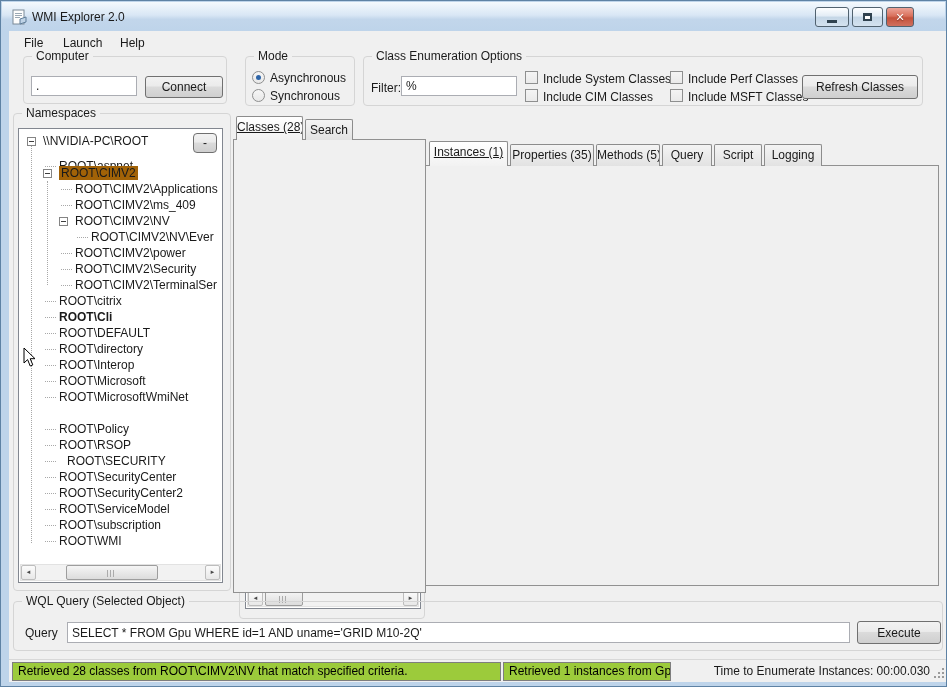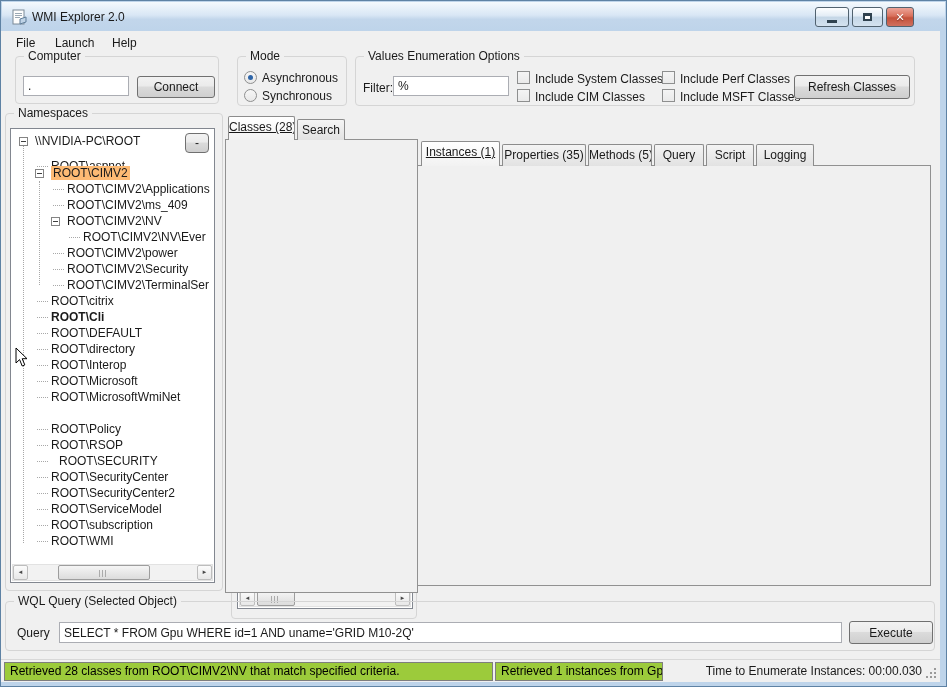--- a/index.html
+++ b/index.html
@@ -5,40 +5,40 @@
   html,body{margin:0;padding:0;background:#9FB6CC;font-family:"Liberation Sans","DejaVu Sans",sans-serif;}
   *{box-sizing:border-box;}
   .window{position:relative;width:947px;height:687px;background:#BED4EA;border:1px solid #5E82A4;overflow:hidden;}
   .titlebar{position:absolute;left:1px;top:1px;right:1px;height:29px;background:linear-gradient(#F4F9FD,#D9E7F5 45%,#C2D6EB 60%,#BED4EA);}
   .app-icon{position:absolute;left:9px;top:7px;}
   .title{position:absolute;left:30px;top:8px;font-size:12px;color:#1A1A1A;}
   .wbtn{position:absolute;top:5px;height:20px;border:1px solid #51626F;border-radius:3px;background:linear-gradient(#FDFEFF,#E2ECF5 45%,#C4D6E6 50%,#D4E2EF);display:flex;align-items:center;justify-content:center;}
   .wbtn.close{background:linear-gradient(#ECA498,#D9705C 45%,#C3513B 55%,#D0705F);color:#fff;font-size:11px;font-weight:bold;text-shadow:0 1px 1px #7C2C1D;}
   .glyph-min{width:10px;height:3px;background:#30424F;margin-top:9px;}
   .glyph-max{width:9px;height:8px;border:2px solid #30424F;border-top-width:3px;background:#fff;}
-  .client{position:absolute;left:0;top:30px;width:939px;height:651px;background:#F0F0F0;}
+  .client{position:absolute;left:8px;top:30px;width:939px;height:651px;background:#F0F0F0;}
   .menubar{position:absolute;left:0;top:0;width:100%;height:22px;}
   .menu-item{position:absolute;top:4px;font-size:12px;color:#1A1A1A;padding:1px 4px;}
   .group{position:absolute;border:1px solid #D5D5D5;border-radius:4px;}
   .glabel{position:absolute;top:-8px;left:8px;background:#F0F0F0;padding:0 4px;font-size:12px;color:#1A1A1A;white-space:nowrap;}
   .ctl-label{position:absolute;font-size:12px;color:#1A1A1A;white-space:nowrap;}
   .input{position:absolute;border:1px solid #ABADB3;background:#fff;font-size:12px;font-family:"Liberation Sans",sans-serif;padding:1px 4px;color:#1A1A1A;}
   .btn{position:absolute;border:1px solid #707070;border-radius:3px;background:linear-gradient(#F2F2F2,#EBEBEB 45%,#DBDBDB 50%,#CFCFCF);font-size:12px;color:#1A1A1A;display:flex;align-items:center;justify-content:center;overflow:hidden;white-space:nowrap;}
   .radio{position:absolute;width:13px;height:13px;border:1px solid #8E8F8F;border-radius:50%;background:linear-gradient(#F6F6F6,#E8E8E8);}
   .radio.checked::after{content:"";position:absolute;left:3px;top:3px;width:5px;height:5px;border-radius:50%;background:#2E65A8;}
   .checkbox{position:absolute;width:13px;height:13px;border:1px solid #8E8F8F;background:linear-gradient(#F4F4F4,#EAEAEA);}
   .panel-white{position:absolute;background:#fff;border:1px solid #828790;}
   .tab{position:absolute;border:1px solid #8C8C8C;border-bottom:none;border-radius:2px 2px 0 0;background:linear-gradient(#F4F4F4,#E2E2E2);font-size:12px;color:#1A1A1A;text-align:center;padding-top:3px;z-index:2;overflow:hidden;white-space:nowrap;}
   .tab.active{background:linear-gradient(#FFFFFF,#F2F2F2);z-index:4;text-decoration:underline;}
   .page{position:absolute;border:1px solid #919191;background:#F0F0F0;z-index:1;}
   
   .tree{position:absolute;left:0;top:0;right:0;bottom:18px;overflow:hidden;}
   .trow{position:absolute;left:0;right:0;height:16px;}
   .tlabel{position:absolute;top:1px;font-size:12px;color:#1A1A1A;white-space:nowrap;}
-  .tlabel.hl{background:#fdba74;padding:0 2px;}
+  .tlabel.hl{background:#a16207;padding:0 2px;}
   .exp{position:absolute;top:4px;width:9px;height:9px;border:1px solid #848484;background:#fff;}
   .exp::after{content:"";position:absolute;left:1px;top:3px;width:5px;height:1px;background:#3F3F3F;}
   .stub{position:absolute;top:8px;width:11px;border-top:1px dotted #A8A8A8;}
   .vline{position:absolute;width:1px;border-left:1px dotted #A8A8A8;}
   
   .sb{position:absolute;background:#F2F2F2;border:1px solid #E2E2E2;}
   .sb-btn{position:absolute;width:15px;height:15px;background:linear-gradient(#FBFBFB,#E8E8E8);border:1px solid #BDBDBD;border-radius:2px;color:#4A4A4A;font-size:6px;line-height:13px;text-align:center;}
   .sb-thumb{position:absolute;border:1px solid #9D9D9D;border-radius:2px;}
   .sb-thumb.h{background:linear-gradient(#F5F5F5,#DCDCDC);}
   .sb-thumb.v{background:linear-gradient(90deg,#F5F5F5,#DCDCDC);}
@@ -105,21 +105,21 @@
 
     <div class="group" style="left:236px;top:25px;width:110px;height:50px">
       <span class="glabel">Mode</span>
     </div>
     <span class="radio checked" style="left:243px;top:40px"></span>
     <span class="ctl-label" style="left:261px;top:40px">Asynchronous</span>
     <span class="radio" style="left:243px;top:58px"></span>
     <span class="ctl-label" style="left:261px;top:58px">Synchronous</span>
 
     <div class="group" style="left:354px;top:25px;width:560px;height:50px">
-      <span class="glabel">Values Enumeration Options</span>
+      <span class="glabel">Class Enumeration Options</span>
     </div>
     <span class="ctl-label" style="left:362px;top:50px">Filter:</span>
     <input class="input" style="left: 392px; top: 45px; width: 116px; height: 20px;" value="%">
     <span class="checkbox" style="left:516px;top:40px"></span>
     <span class="ctl-label" style="left:534px;top:41px">Include System Classes</span>
     <span class="checkbox" style="left:516px;top:58px"></span>
     <span class="ctl-label" style="left:534px;top:59px">Include CIM Classes</span>
     <span class="checkbox" style="left:661px;top:40px"></span>
     <span class="ctl-label" style="left:679px;top:41px">Include Perf Classes</span>
     <span class="checkbox" style="left:661px;top:58px"></span>

